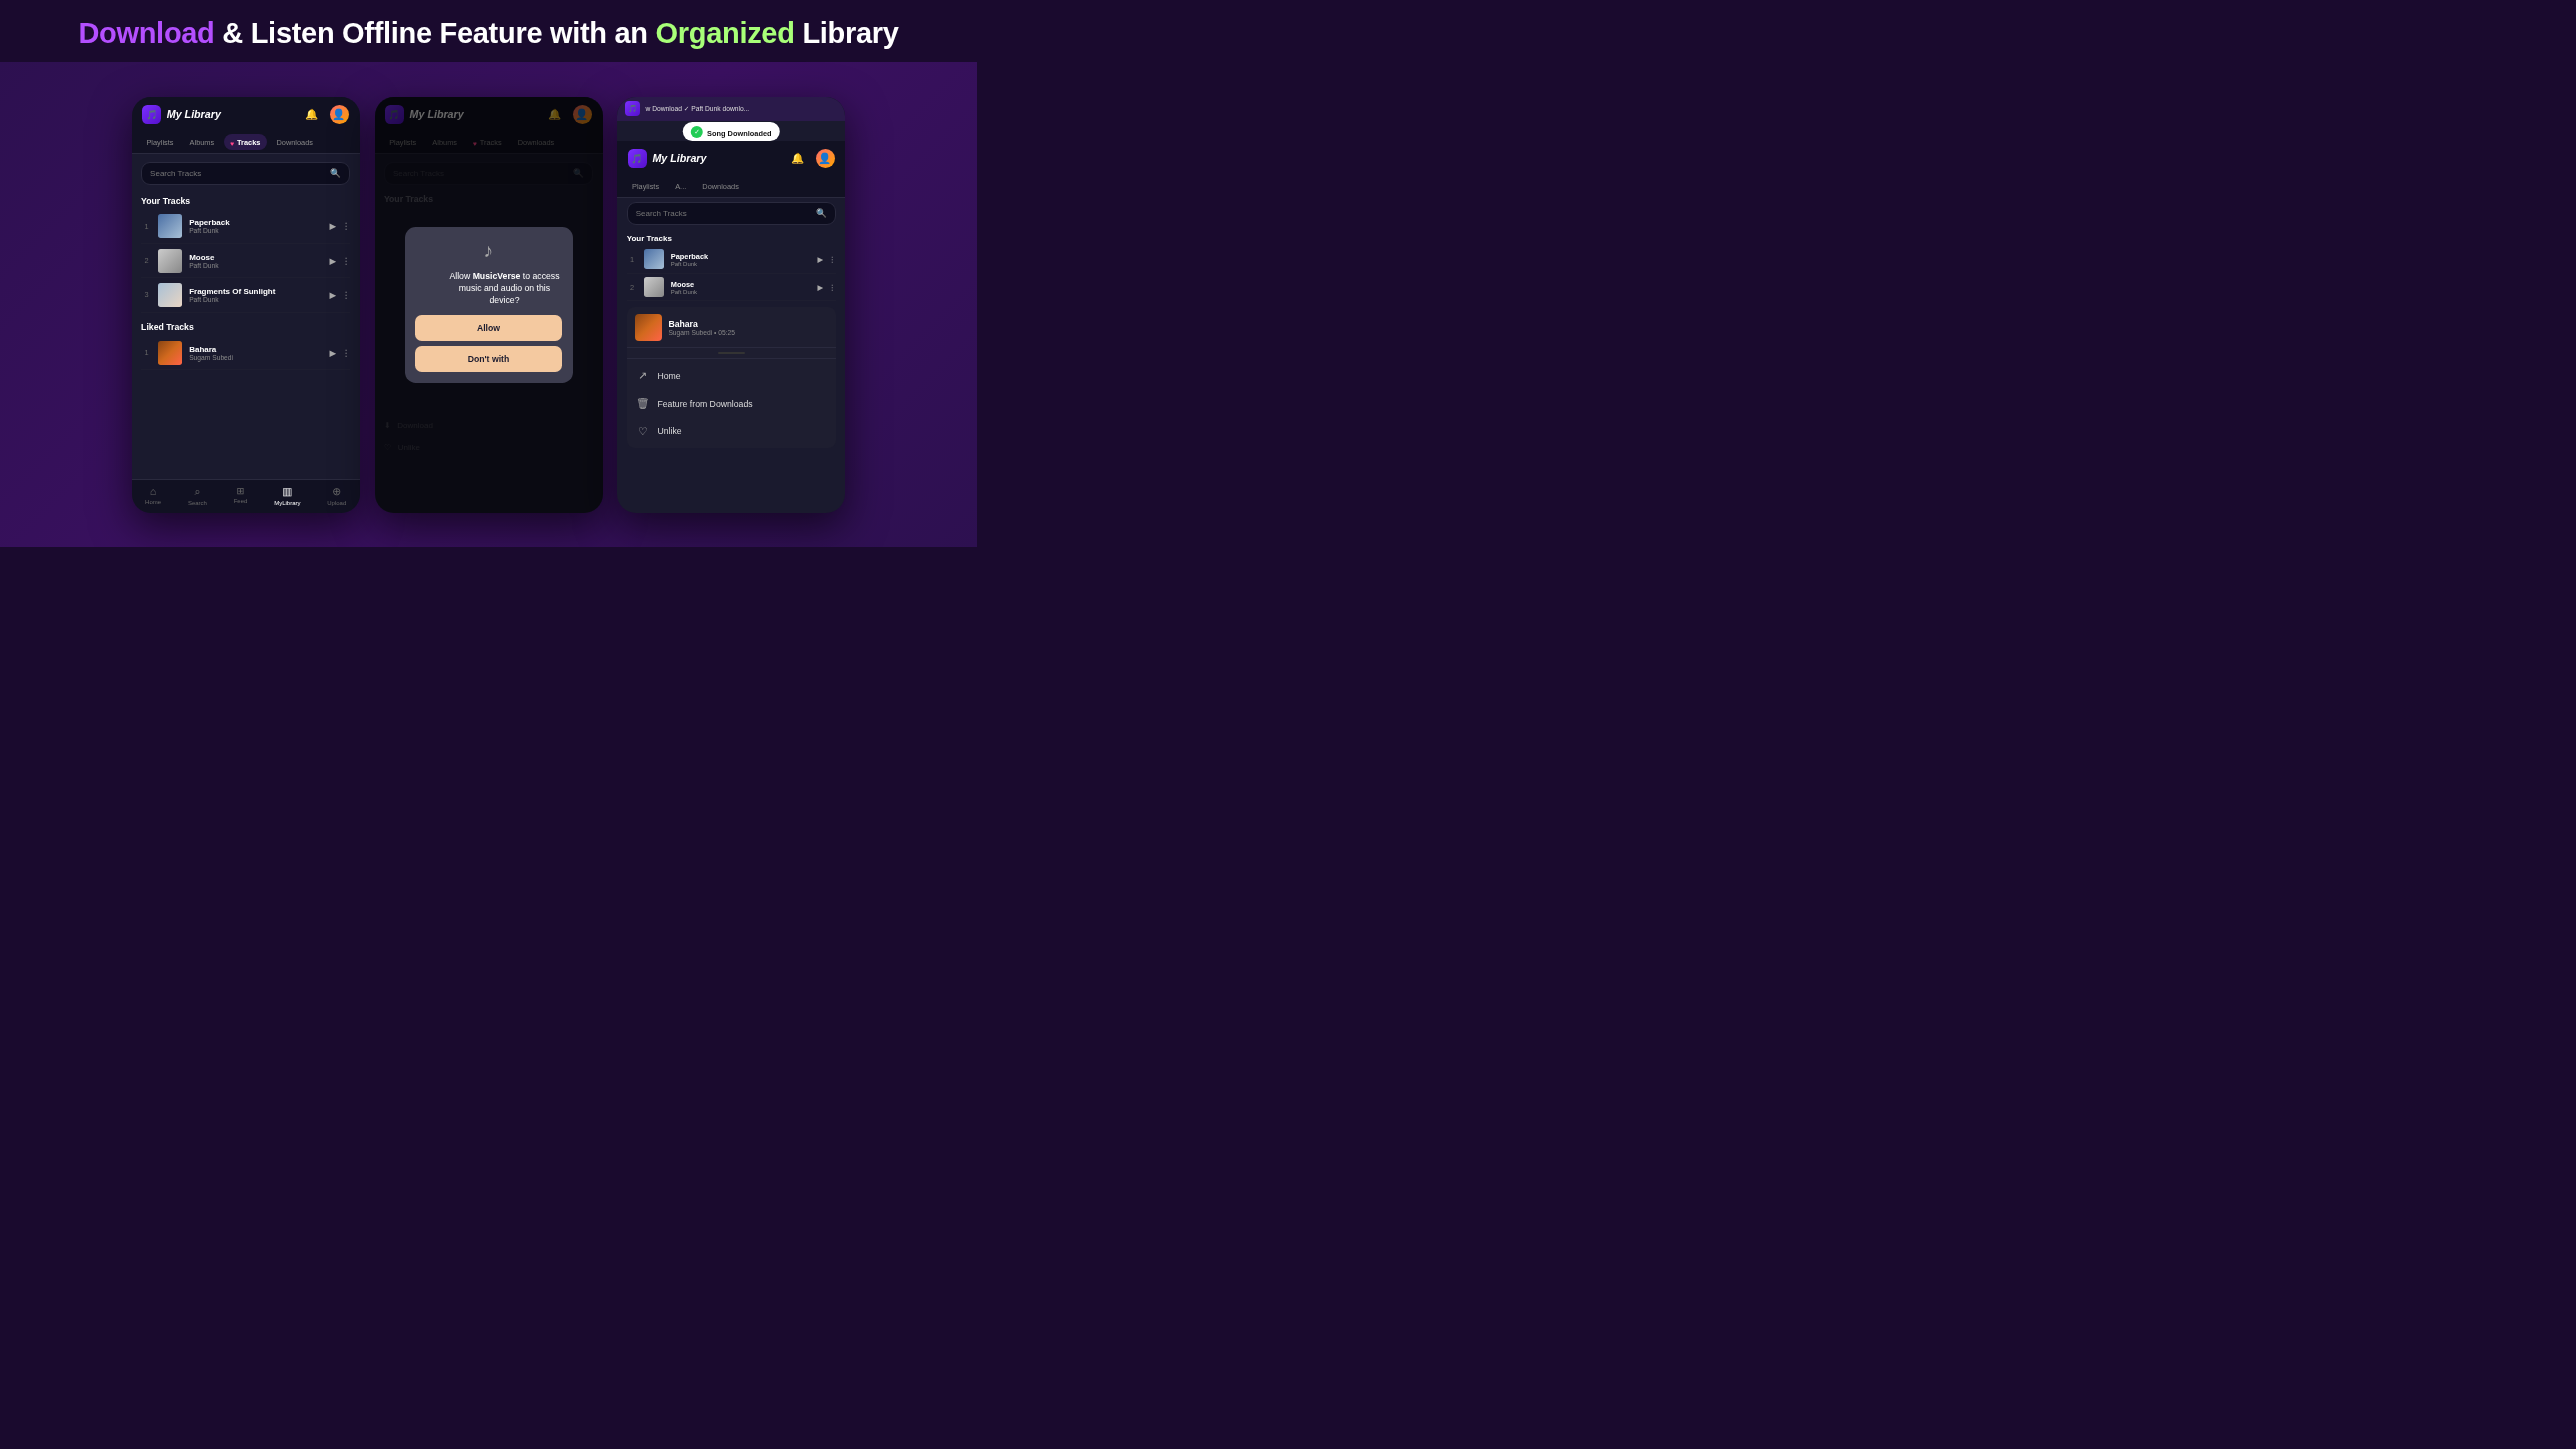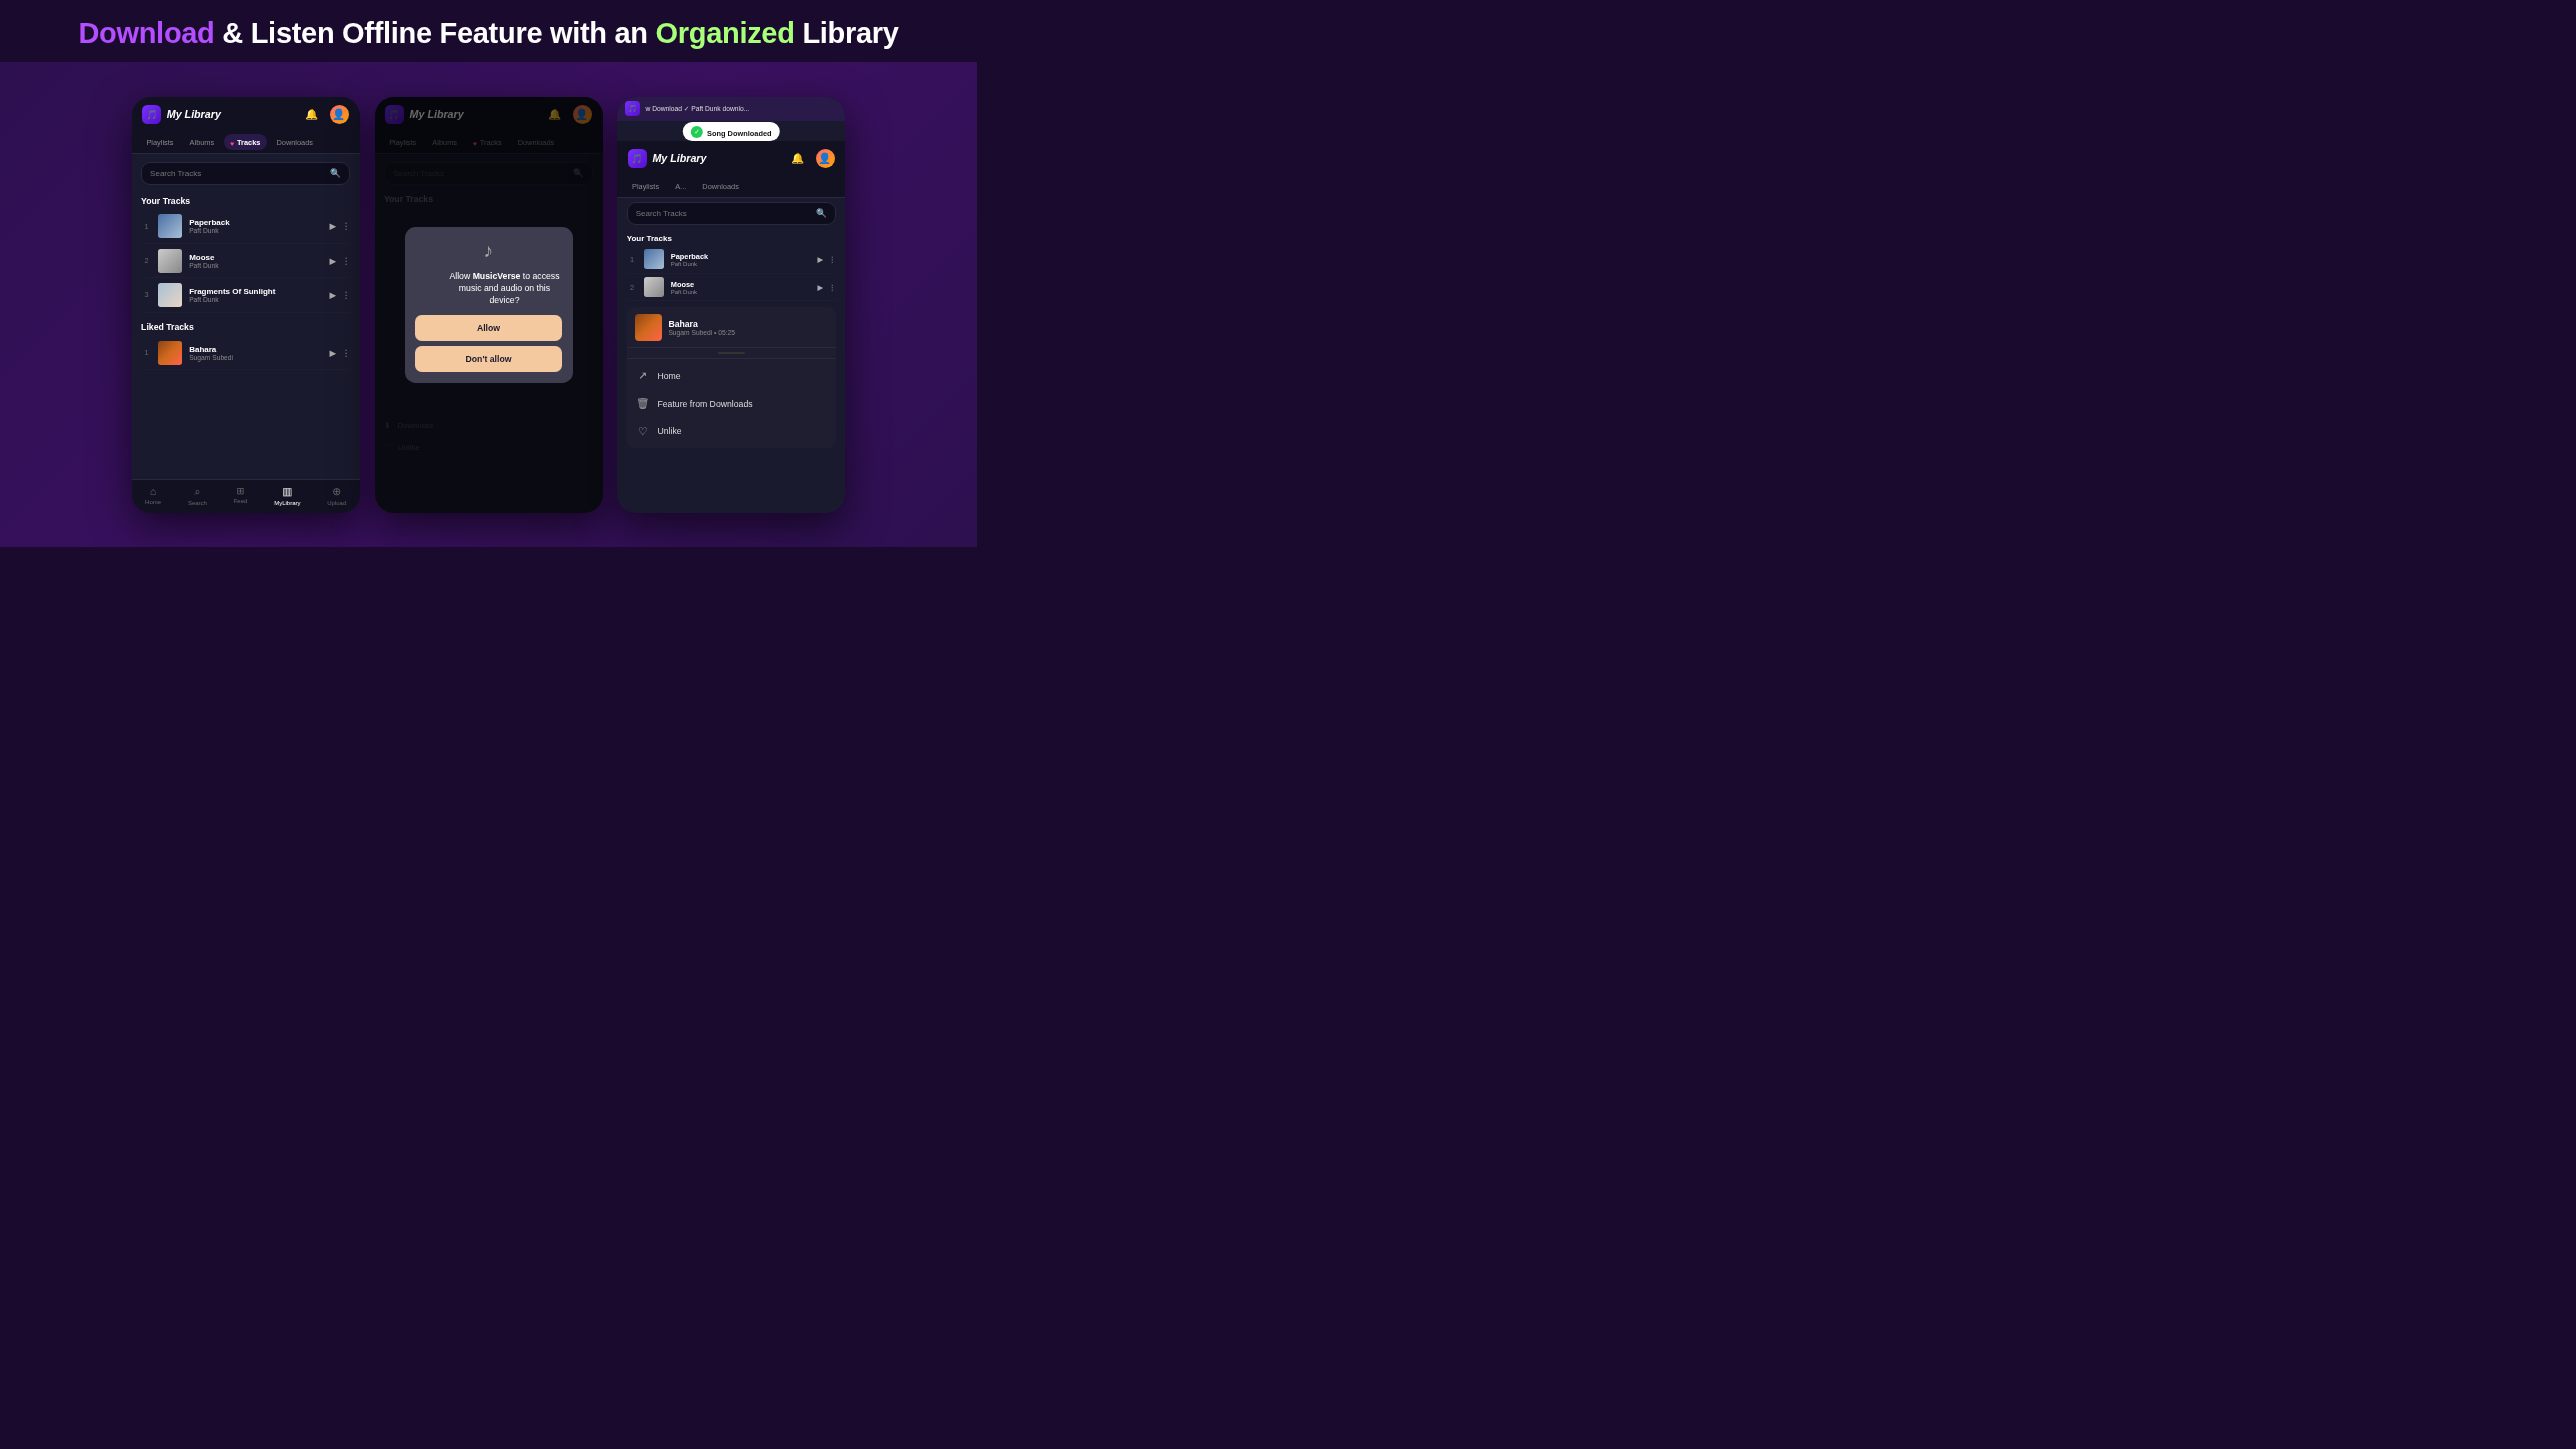--- a/index.html
+++ b/index.html
@@ -556,21 +556,21 @@
     <div style="opacity:0.3; padding: 4px 9.4px; font-size:8.7px; font-weight:700; color:#fff;">Your Tracks</div>
 
     <div class="phone-overlay">
       <div class="permission-dialog">
         <span class="music-note-icon">♪</span>
         <div class="permission-text">
           Allow <strong>MusicVerse</strong> to access music and audio on this device?
         </div>
         <div class="permission-buttons">
           <button class="perm-btn">Allow</button>
-          <button class="perm-btn">Don't allow</button>
+          <button class="perm-btn">Don't with</button>
         </div>
       </div>
     </div>
 
     <div style="position:absolute; bottom:54px; left:0; right:0; padding:0 9.4px; opacity:0.3;">
       <div style="display:flex; align-items:center; gap:6.7px; padding:6.7px 0; font-size:8px; color:#aaa;">
         <span>⬇</span>
         <span>Download</span>
       </div>
       <div style="display:flex; align-items:center; gap:6.7px; padding:6.7px 0; font-size:8px; color:#aaa;">

